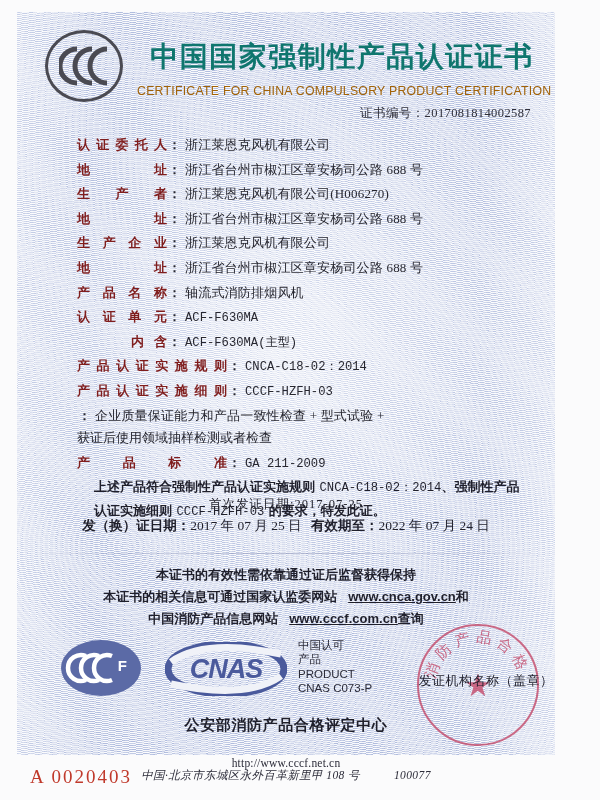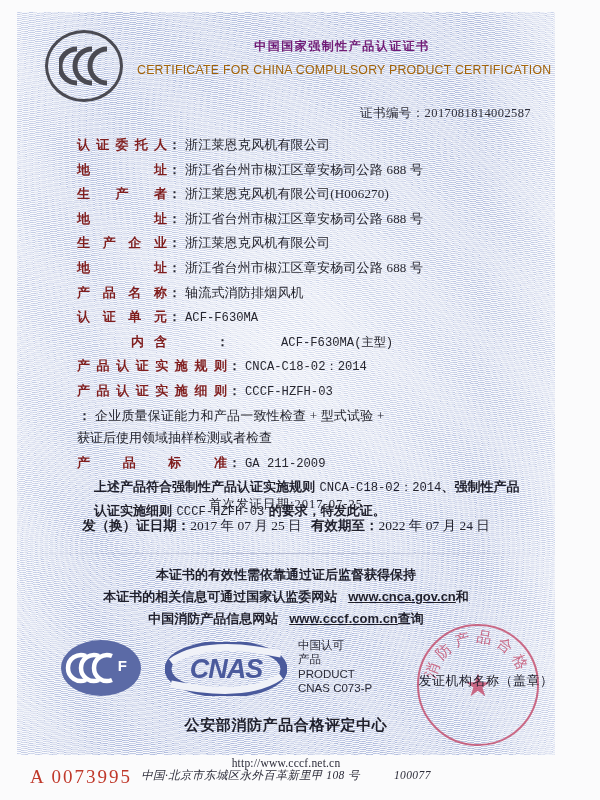--- a/index.html
+++ b/index.html
@@ -39,21 +39,21 @@
   .ccc-emblem .ring{
     position:absolute;inset:0;border:3px solid #4a4a52;border-radius:50%;
   }
   .ccc-emblem .arcs{
     position:absolute;left:14px;top:16px;width:52px;height:40px;
   }
   .header-titles{
     position:absolute;left:120px;top:26px;width:410px;text-align:center;
   }
   .title-cn{
-    font-size:12px;letter-spacing:1.5px;color:#701a75;font-weight:bold;
+    font-size:28px;letter-spacing:1.5px;color:#0f766e;font-weight:bold;
     font-family:"DejaVu Serif","Liberation Serif",serif;
   }
   .title-en{
     margin-top:8px;font-size:12.3px;letter-spacing:.25px;color:#a16207;
     font-family:"Liberation Sans","DejaVu Sans",sans-serif;white-space:nowrap;
   }
   .cert-no{
     position:absolute;right:24px;top:93px;font-size:12.5px;color:#2f2f3a;
     letter-spacing:.4px;
   }
@@ -63,21 +63,21 @@
   .frow{display:flex;align-items:baseline;margin-bottom:6.6px;font-size:13px;color:#26262f;}
   .flabel{
     width:90px;flex:none;font-weight:bold;color:#7f1d1d;
     text-align:justify;text-align-last:justify;
     font-family:"DejaVu Serif","Liberation Serif",serif;
   }
   .flabel.wide{width:150px;}
   .fcolon{flex:none;font-weight:bold;padding:0 4px 0 1px;}
   .fval{font-family:"Liberation Serif","DejaVu Serif",serif;letter-spacing:.2px;}
   .fval.mono{font-family:"Liberation Mono","DejaVu Sans Mono",monospace;font-size:12.2px;letter-spacing:0;}
-  .frow.indent{padding-left:54px;gap:48px;}
+  .frow.indent{padding-left:54px;}
   .frow.indent .flabel{width:36px;}
   .fcont{font-size:13px;color:#26262f;margin:-2px 0 6.6px 0;padding-left:0;}
   .fline-bold{font-weight:bold;font-size:13px;color:#1f1f2b;margin-bottom:6px;
     font-family:"DejaVu Serif","Liberation Serif",serif;margin-left:17px;}
   .inl-mono{font-family:"Liberation Mono","DejaVu Sans Mono",monospace;font-weight:normal;font-size:12.2px;}
 
   
   .date-first{position:absolute;left:0;top:484px;width:538px;text-align:center;
     font-size:12.5px;color:#26262f;letter-spacing:1px;}
   .date-issue{position:absolute;left:0;top:505px;width:538px;text-align:center;
@@ -291,14 +291,14 @@
       </svg>
       <div class="star">★</div>
     </div>
     <div class="seal-label">发证机构名称（盖章）</div>
 
     <div class="org-name">公安部消防产品合格评定中心</div>
     <div class="org-addr"><span>中国·北京市东城区永外百革新里甲 108 号</span><span class="zip">100077</span></div>
     <div class="org-site">http://www.cccf.net.cn</div>
   </div>
 
-  <div class="serial">A 0073995</div>
+  <div class="serial">A 0020403</div>
 </div>
 
 </body></html>

